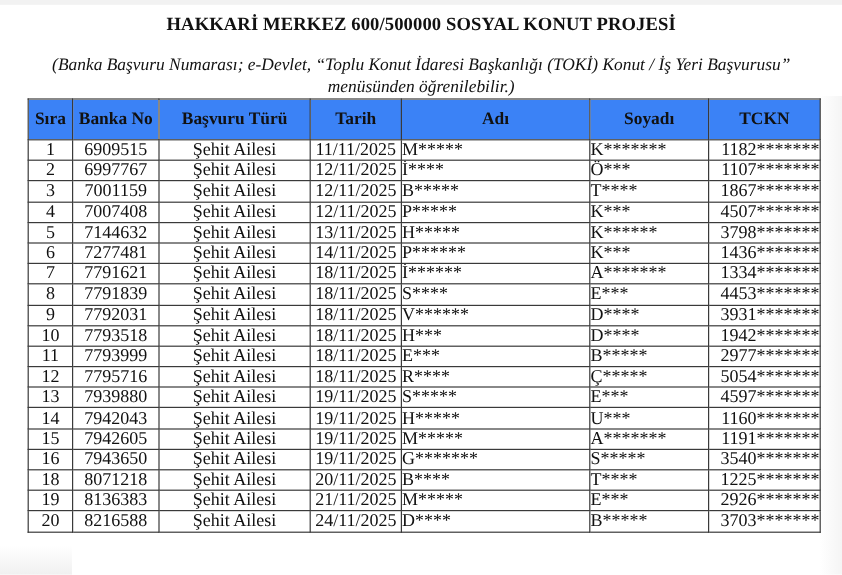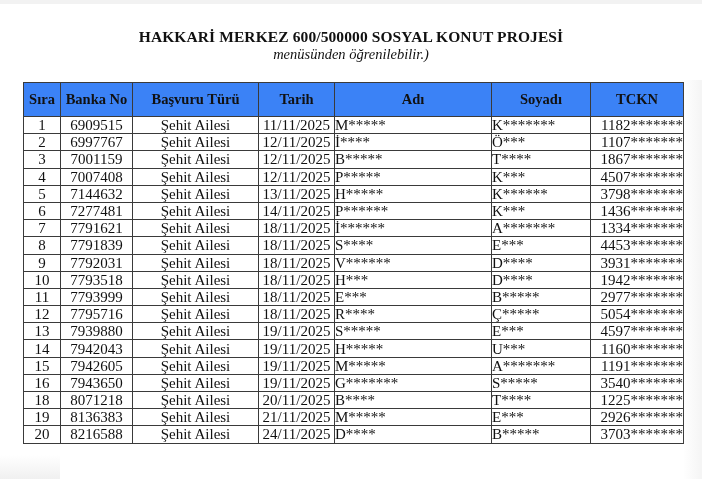--- a/index.html
+++ b/index.html
@@ -4,21 +4,21 @@
 <style>
   html, body { margin:0; padding:0; }
   body {
     width:702px; height:479px; overflow:hidden; position:relative;
     background:#ffffff;
     font-family:"Liberation Serif","DejaVu Serif",serif;
     color:#111;
   }
   .topbar { position:absolute; left:0; top:0; width:702px; height:4px; background:#f2f2f2; }
   .title {
-    position:absolute; left:0; top:28px; width:702px; text-align:center;
+    position:absolute; left:0; top:12px; width:702px; text-align:center;
     font-weight:bold; font-size:15.5px; letter-spacing:0.1px;
   }
   .subtitle {
     position:absolute; left:30px; top:45px; width:642px; text-align:center;
     font-style:italic; font-size:14.5px; line-height:19px;
   }
   table.grid {
     position:absolute; left:23px; top:82px;
     border-collapse:collapse; table-layout:fixed;
     width:660px;
@@ -48,20 +48,21 @@
   }
 </style>
 </head>
 <body>
 
 <div class="topbar"></div>
 
 <div class="title">HAKKARİ MERKEZ 600/500000 SOSYAL KONUT PROJESİ</div>
 
 <div class="subtitle">
+  <div>(Banka Başvuru Numarası; e-Devlet, “Toplu Konut İdaresi Başkanlığı (TOKİ) Konut / İş Yeri Başvurusu”</div>
   <div>menüsünden öğrenilebilir.)</div>
 </div>
 
 <table class="grid">
   <colgroup>
     <col style="width:37px">
     <col style="width:72px">
     <col style="width:126px">
     <col style="width:76px">
     <col style="width:157px">

